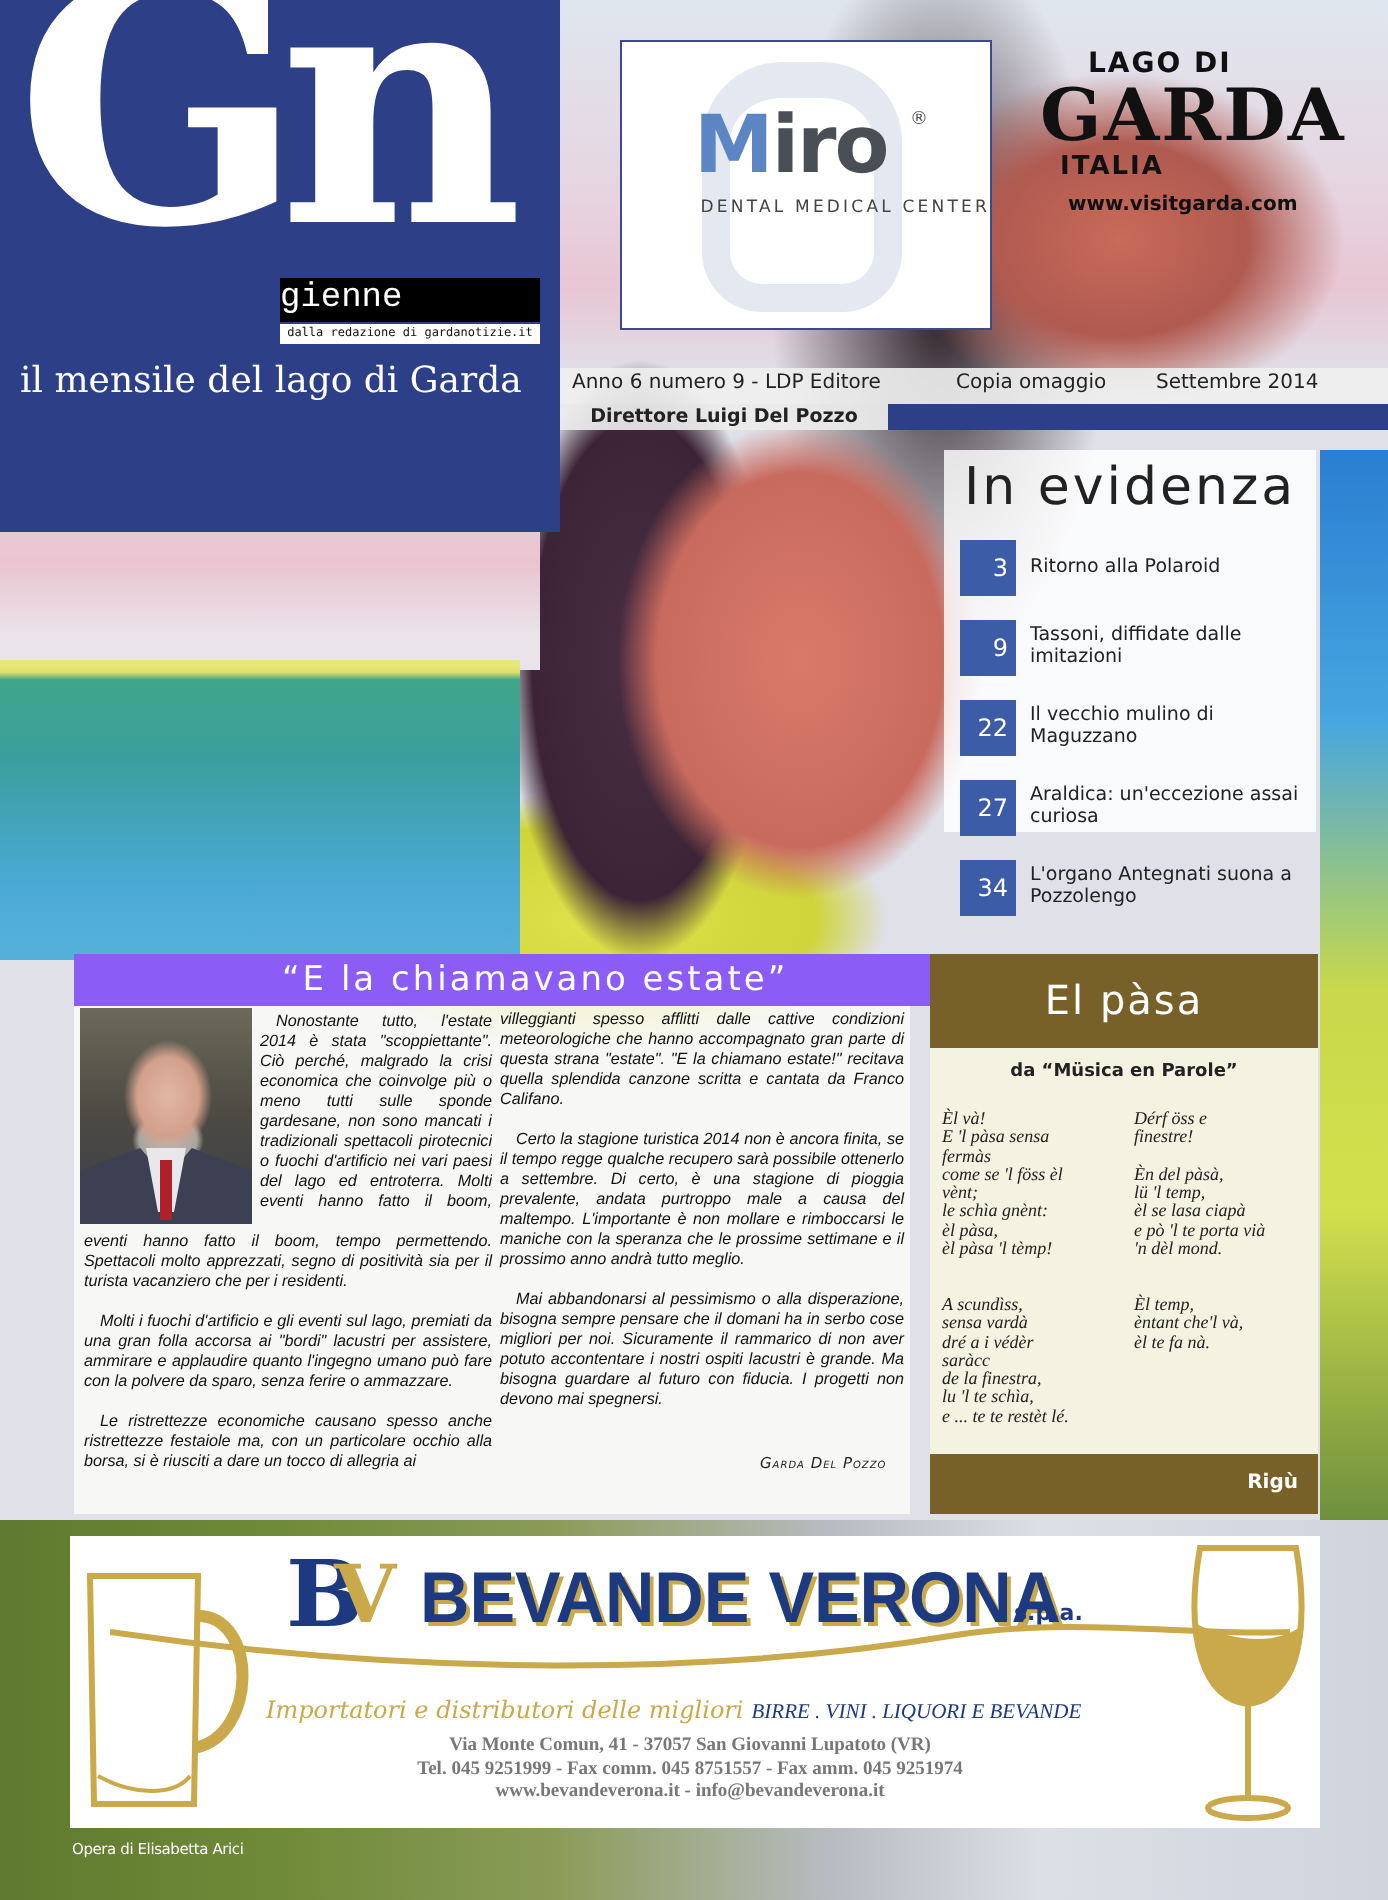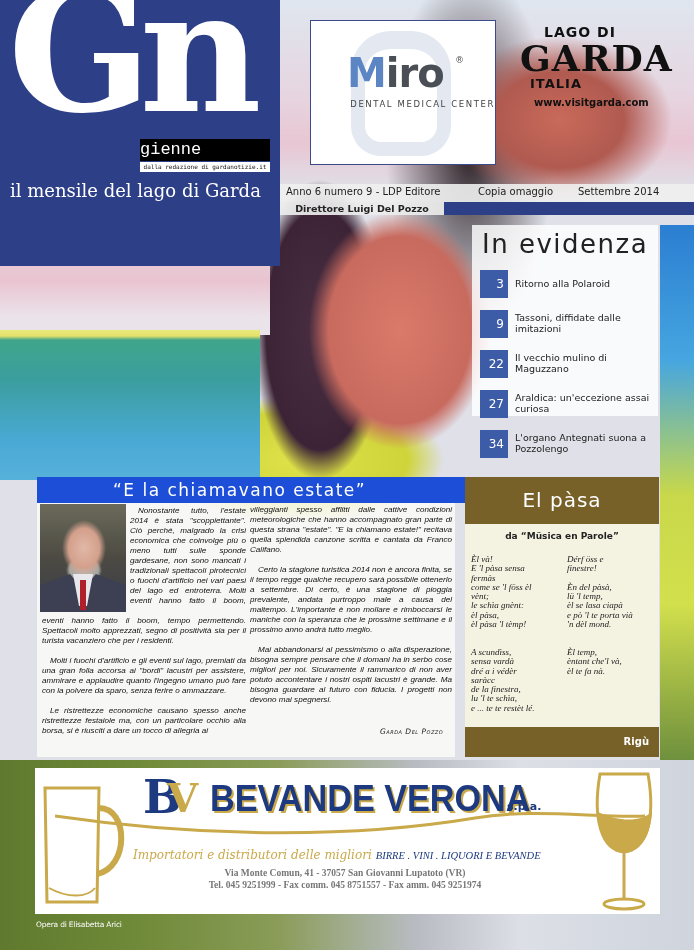--- a/index.html
+++ b/index.html
@@ -56,21 +56,21 @@
 
   
   .evid{position:absolute;left:472px;top:225px;width:186px;height:191px;background:rgba(255,255,255,.82)}
   .evid-title{position:absolute;left:10px;top:4px;font-size:26px;color:#222;letter-spacing:1.5px;font-weight:normal}
   .ev-item{position:absolute;left:8px;width:176px;height:28px}
   .ev-num{position:absolute;left:0;top:0;width:28px;height:28px;background:#3c5ca8;color:#fff;font-size:12px;text-align:right;padding-right:4px;line-height:28px}
   .ev-txt{position:absolute;left:35px;top:2px;width:142px;font-size:9.5px;color:#222;line-height:11px}
 
   
   .art{position:absolute;left:37px;top:477px;width:418px;height:280px;background:rgba(250,250,248,.86)}
-  .art-head{position:absolute;left:37px;top:477px;width:448px;height:26px;background:#1d4ed8;color:#fff;font-size:17px;letter-spacing:1.5px;padding-left:76px;line-height:26px}
+  .art-head{position:absolute;left:37px;top:477px;width:448px;height:26px;background:#8b5cf6;color:#fff;font-size:17px;letter-spacing:1.5px;padding-left:104px;line-height:26px}
   .photo{position:absolute;left:40px;top:504px;width:86px;height:108px;background:
     radial-gradient(ellipse 22px 28px at 44px 44px,#e0b8a6 0%,#d3a08c 70%,rgba(211,160,140,0) 100%),
     radial-gradient(ellipse 18px 14px at 44px 66px,#bdbab4 0%,#a8a59f 80%,rgba(168,165,159,0) 100%),
     linear-gradient(180deg,#6b6a5a 0%,#4c4a42 50%,#3a3d4c 100%);}
   .photo .suit{position:absolute;left:0;bottom:0;width:86px;height:38px;background:#3c4052;clip-path:polygon(0 30%,35% 0,50% 40%,65% 0,100% 30%,100% 100%,0 100%)}
   .photo .shirt{position:absolute;left:33px;bottom:6px;width:20px;height:32px;background:#e8e8ec;clip-path:polygon(0 0,100% 0,70% 100%,30% 100%)}
   .photo .tie{position:absolute;left:40px;bottom:2px;width:6px;height:30px;background:#b0202a}
   .col{position:absolute;font-style:italic;font-size:8.1px;line-height:10px;color:#111;text-align:justify;font-family:"Liberation Sans",sans-serif}
   .col p{margin-bottom:10px;text-indent:8px}
   .sig{position:absolute;left:380px;top:727px;font-size:7.5px;font-style:italic;letter-spacing:.5px;color:#222;font-variant:small-caps}
@@ -228,17 +228,18 @@
       <ellipse cx="34" cy="134" rx="20" ry="5" fill="none" stroke="#c9a94a" stroke-width="3"></ellipse>
     </svg>
     <div class="bv-logo">B</div>
     <div class="bv-v">V</div>
     <div class="bv-name">BEVANDE VERONA</div>
     <div class="bv-spa">s.p.a.</div>
     <div class="ad-slogan"><span>Importatori e distributori delle migliori</span><span class="prod">BIRRE . VINI . LIQUORI E BEVANDE</span></div>
     <div class="ad-lines" style="left:90px;width:440px">
       <div>Via Monte Comun, 41 - 37057 San Giovanni Lupatoto (VR)</div>
       <div>Tel. 045 9251999 - Fax comm. 045 8751557 - Fax amm. 045 9251974</div>
+      <div>www.bevandeverona.it -  info@bevandeverona.it</div>
     </div>
   </div>
 
   <div class="credit">Opera di Elisabetta Arici</div>
 </div>
 
 </body></html>

